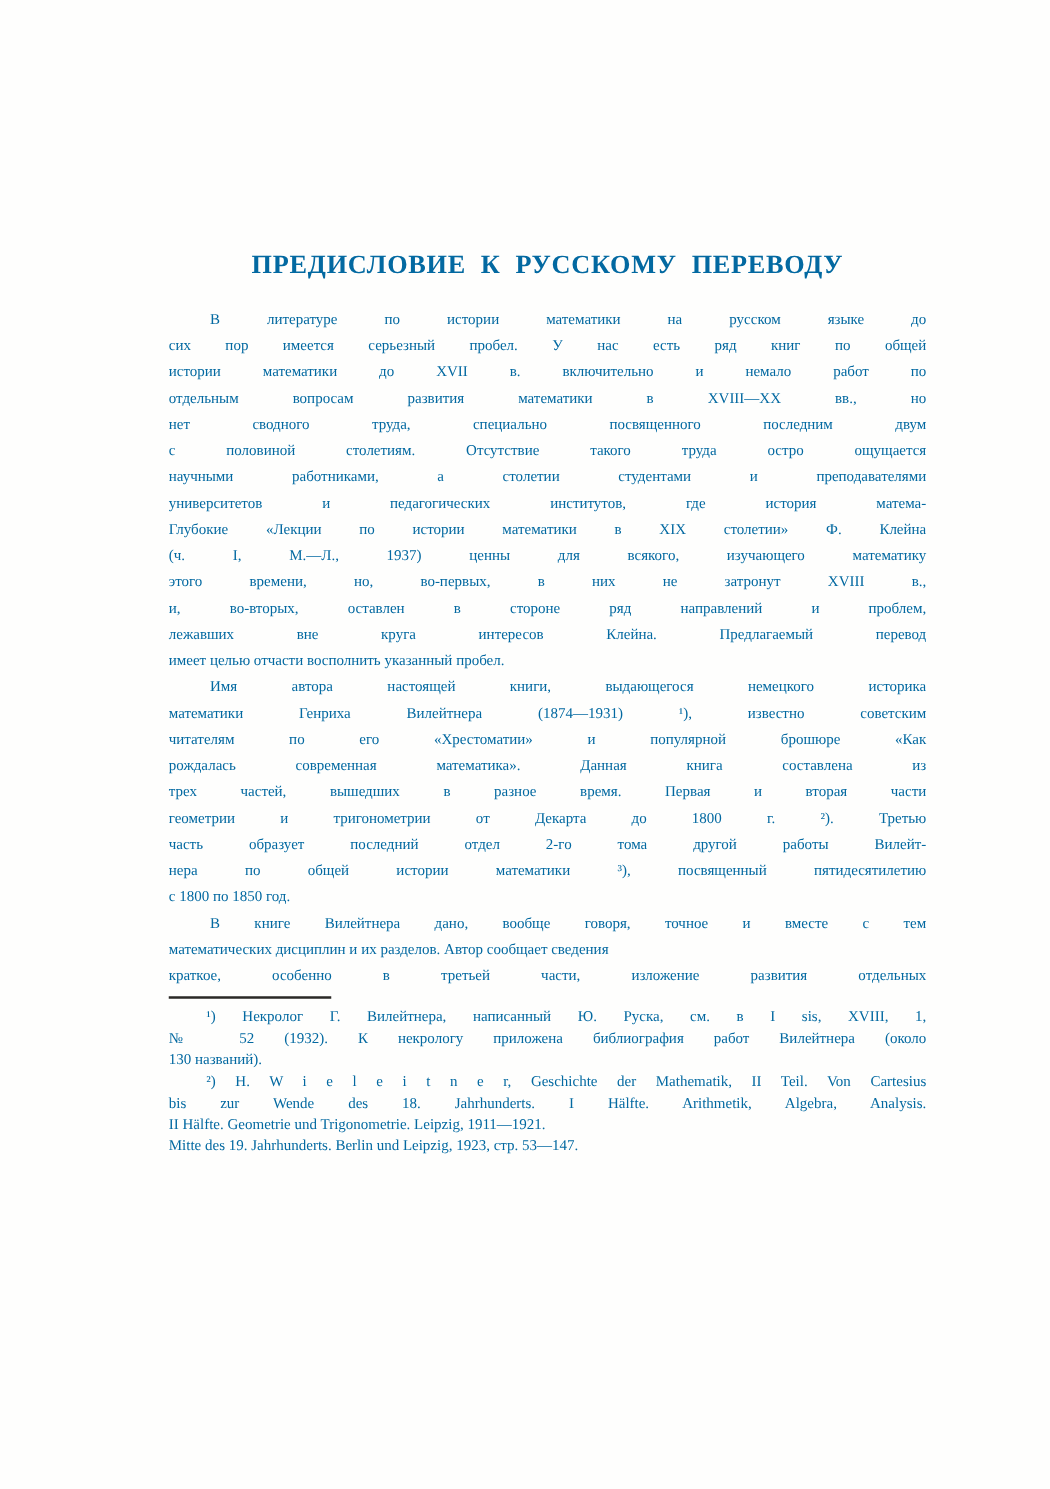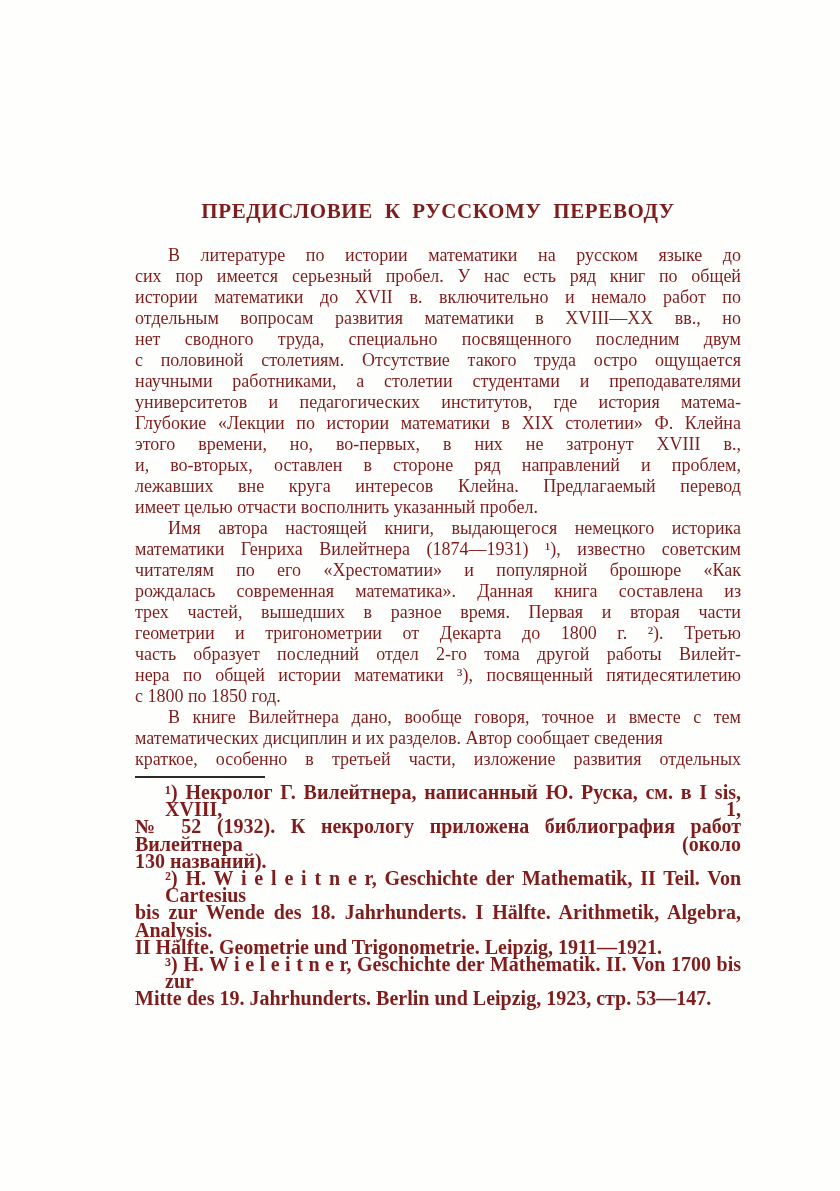--- a/index.html
+++ b/index.html
@@ -6,60 +6,59 @@
     margin: 0;
     padding: 0;
     background: #ffffff;
   }
   .page {
     position: relative;
     width: 840px;
     height: 1191px;
     background: #fefefd;
     font-family: "Liberation Serif", "DejaVu Serif", serif;
-    color: #7f1d1d;
+    color: #0369a1;
     overflow: hidden;
   }
   .content {
     position: absolute;
     left: 135px;
     top: 199px;
     width: 606px;
   }
   .title {
     margin: 0 0 21px 0;
     font-size: 21px;
     font-weight: 700;
     text-align: center;
     letter-spacing: 0.6px;
     word-spacing: 6px;
     white-space: nowrap;
   }
   .body-text .line {
-    font-size: 18px;
+    font-size: 12px;
     line-height: 21px;
     text-align: justify;
     text-align-last: justify;
     white-space: normal;
   }
   .body-text .line.indent { padding-left: 33px; }
   .body-text .line.last { text-align-last: left; }
 
   .fn-sep {
     width: 130px;
     height: 2px;
     background: #2a2926;
     margin: 6px 0 6px 0;
   }
   .footnotes .line {
-    font-size: 20px;
+    font-size: 12px;
     line-height: 17.2px;
     text-align: justify;
     text-align-last: justify;
-    font-weight: bold;
   }
   .footnotes .line.indent { padding-left: 30px; }
   .footnotes .line.last { text-align-last: left; }
 </style>
 </head>
 <body>
 
 <div class="page">
   <div class="content">
     <h1 class="title">ПРЕДИСЛОВИЕ К РУССКОМУ ПЕРЕВОДУ</h1>
@@ -67,20 +66,21 @@
     <div class="body-text" id="body-text">
         <div class="line indent">В литературе по истории математики на русском языке до</div>
         <div class="line">сих пор имеется серьезный пробел. У нас есть ряд книг по общей</div>
         <div class="line">истории математики до XVII в. включительно и немало работ по</div>
         <div class="line">отдельным вопросам развития математики в XVIII—XX вв., но</div>
         <div class="line">нет сводного труда, специально посвященного последним двум</div>
         <div class="line">с половиной столетиям. Отсутствие такого труда остро ощущается</div>
         <div class="line">научными работниками, а столетии студентами и преподавателями</div>
         <div class="line">университетов и педагогических институтов, где история матема-</div>
         <div class="line">Глубокие «Лекции по истории математики в XIX столетии» Ф. Клейна</div>
+        <div class="line">(ч. I, М.—Л., 1937) ценны для всякого, изучающего математику</div>
         <div class="line">этого времени, но, во-первых, в них не затронут XVIII в.,</div>
         <div class="line">и, во-вторых, оставлен в стороне ряд направлений и проблем,</div>
         <div class="line">лежавших вне круга интересов Клейна. Предлагаемый перевод</div>
         <div class="line last">имеет целью отчасти восполнить указанный пробел.</div>
         <div class="line indent">Имя автора настоящей книги, выдающегося немецкого историка</div>
         <div class="line">математики Генриха Вилейтнера (1874—1931) ¹), известно советским</div>
         <div class="line">читателям по его «Хрестоматии» и популярной брошюре «Как</div>
         <div class="line">рождалась современная математика». Данная книга составлена из</div>
         <div class="line">трех частей, вышедших в разное время. Первая и вторая части</div>
         <div class="line">геометрии и тригонометрии от Декарта до 1800 г. ²). Третью</div>
@@ -94,17 +94,16 @@
 
     <div class="fn-sep"></div>
 
     <div class="footnotes" id="footnotes">
         <div class="line indent">¹) Некролог Г. Вилейтнера, написанный Ю. Руска, см. в I sis, XVIII, 1,</div>
         <div class="line">№ 52 (1932). К некрологу приложена библиография работ Вилейтнера (около</div>
         <div class="line last">130 названий).</div>
         <div class="line indent">²) H. W i e l e i t n e r, Geschichte der Mathematik, II Teil. Von Cartesius</div>
         <div class="line">bis zur Wende des 18. Jahrhunderts. I Hälfte. Arithmetik, Algebra, Analysis.</div>
         <div class="line last">II Hälfte. Geometrie und Trigonometrie. Leipzig, 1911—1921.</div>
-        <div class="line indent">³) H. W i e l e i t n e r, Geschichte der Mathematik. II. Von 1700 bis zur</div>
         <div class="line last">Mitte des 19. Jahrhunderts. Berlin und Leipzig, 1923, стр. 53—147.</div>
       </div>
   </div>
 </div>
 
 </body></html>

